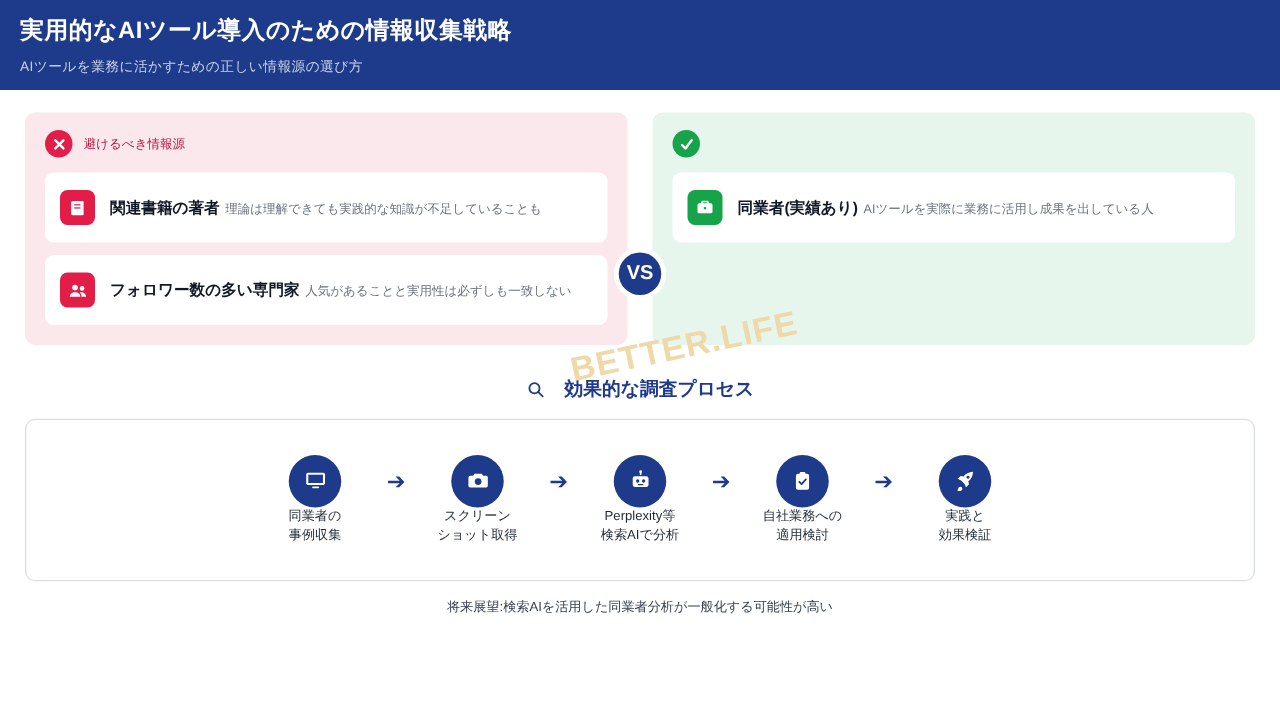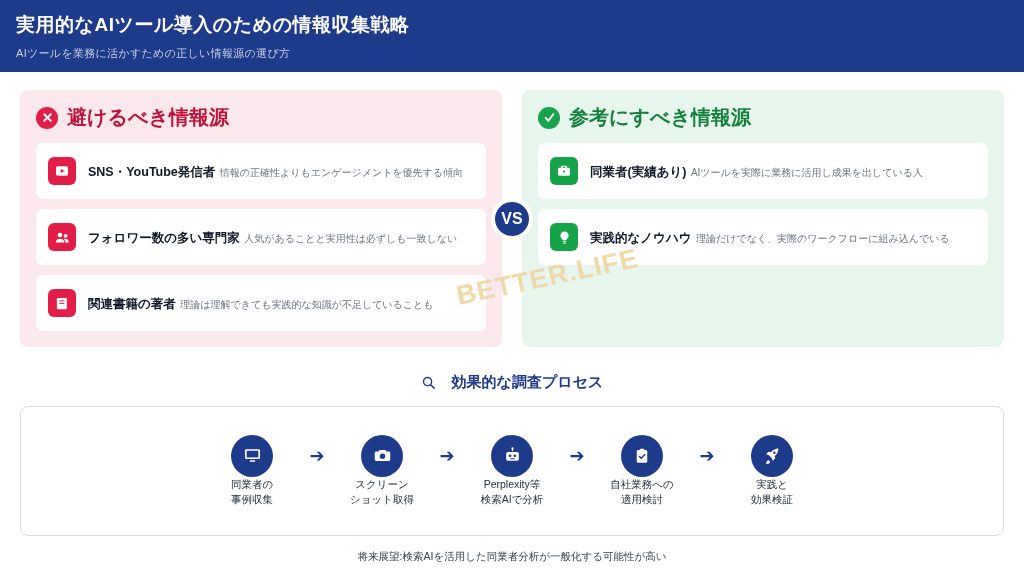--- a/index.html
+++ b/index.html
@@ -53,21 +53,21 @@
     gap: 9px;
     margin-bottom: 12px;
   }
   .panel-head .badge {
     width: 22px; height: 22px; border-radius: 50%;
     display: flex; align-items: center; justify-content: center;
     color: #fff; font-size: 13px; line-height: 1; font-weight: bold;
   }
   .panel.bad  .badge { background: #e11d48; }
   .panel.good .badge { background: #16a34a; }
-  .panel-head .title { font-size: 20px; font-weight: bold; }
+  .panel-head .title { font-size: 10px; font-weight: normal; }
   .panel.bad  .title { color: #be123c; }
   .panel.good .title { color: #15803d; }
 
   .card {
     background: #ffffff;
     border-radius: 7px;
     padding: 10px 12px;
     display: flex;
     align-items: center;
     gap: 12px;
@@ -196,100 +196,74 @@
       <div class="panel-head">
         <span class="badge">
           <svg width="13" height="13" viewBox="0 0 24 24" fill="none" stroke="#ffffff" stroke-width="3.5" stroke-linecap="round">
               <line x1="6" y1="6" x2="18" y2="18"></line>
               <line x1="18" y1="6" x2="6" y2="18"></line>
             </svg>
         </span>
         <span class="title">避けるべき情報源</span>
       </div>
 
+
       <div class="card">
         <span class="ico">
-          <svg width="16" height="16" viewBox="0 0 24 24" fill="#ffffff">
-              <path d="M3 7.5c0-1.4 1.1-2.5 2.5-2.5h13C19.9 5 21 6.1 21 7.5v9c0 1.4-1.1 2.5-2.5 2.5h-13C4.1 19 3 17.9 3 16.5v-9z" fill="#ffffff"></path>
-              <path d="M10 9l6 3-6 3V9z" fill="#e11d48"></path>
+          <svg width="15" height="15" viewBox="0 0 24 24" fill="#ffffff">
+              <path d="M5 3h13a1 1 0 011 1v16a1 1 0 01-1 1H5a2 2 0 01-2-2V5a2 2 0 012-2z"></path>
+              <rect x="7" y="7" width="8" height="1.6" fill="#e11d48"></rect>
+              <rect x="7" y="11" width="8" height="1.6" fill="#e11d48"></rect>
             </svg>
         </span>
         <span class="txt">
-          <span class="t">SNS・YouTube発信者</span>
-          <span class="d">情報の正確性よりもエンゲージメントを優先する傾向</span>
+          <span class="t">関連書籍の著者</span>
+          <span class="d">理論は理解できても実践的な知識が不足していることも</span>
         </span>
       </div>
 
       <div class="card">
         <span class="ico">
           <svg width="17" height="17" viewBox="0 0 24 24" fill="#ffffff">
               <circle cx="8.5" cy="8.5" r="3.2"></circle>
               <circle cx="16.5" cy="9.5" r="2.6"></circle>
               <path d="M2.5 19c0-3.3 2.7-5.2 6-5.2s6 1.9 6 5.2H2.5z"></path>
               <path d="M15 13.8c2.8 0 6 1.3 6 5.2h-5.2c0-2-.6-3.7-1.8-4.9.3-.2.7-.3 1-.3z"></path>
             </svg>
         </span>
         <span class="txt">
           <span class="t">フォロワー数の多い専門家</span>
           <span class="d">人気があることと実用性は必ずしも一致しない</span>
         </span>
       </div>
-
-      <div class="card">
-        <span class="ico">
-          <svg width="15" height="15" viewBox="0 0 24 24" fill="#ffffff">
-              <path d="M5 3h13a1 1 0 011 1v16a1 1 0 01-1 1H5a2 2 0 01-2-2V5a2 2 0 012-2z"></path>
-              <rect x="7" y="7" width="8" height="1.6" fill="#e11d48"></rect>
-              <rect x="7" y="11" width="8" height="1.6" fill="#e11d48"></rect>
-            </svg>
-        </span>
-        <span class="txt">
-          <span class="t">関連書籍の著者</span>
-          <span class="d">理論は理解できても実践的な知識が不足していることも</span>
-        </span>
-      </div>
     </div>
 
     <div class="panel good">
       <div class="panel-head">
         <span class="badge">
           <svg width="13" height="13" viewBox="0 0 24 24" fill="none" stroke="#ffffff" stroke-width="3.5" stroke-linecap="round" stroke-linejoin="round">
               <polyline points="5,13 10,18 19,6"></polyline>
             </svg>
         </span>
-        <span class="title">参考にすべき情報源</span>
       </div>
 
       <div class="card">
         <span class="ico">
           <svg width="16" height="16" viewBox="0 0 24 24" fill="#ffffff">
               <path d="M9 4h6a1.5 1.5 0 011.5 1.5V7H19a2 2 0 012 2v8a2 2 0 01-2 2H5a2 2 0 01-2-2V9a2 2 0 012-2h2.5V5.5A1.5 1.5 0 019 4zm.8 3h4.4V5.8H9.8V7z"></path>
               <rect x="10.6" y="11.5" width="2.8" height="2.6" fill="#16a34a"></rect>
             </svg>
         </span>
         <span class="txt">
           <span class="t">同業者(実績あり)</span>
           <span class="d">AIツールを実際に業務に活用し成果を出している人</span>
         </span>
       </div>
 
 
-      <div class="card">
-        <span class="ico">
-          <svg width="15" height="15" viewBox="0 0 24 24" fill="#ffffff">
-              <path d="M12 2.5a6.5 6.5 0 00-3.9 11.7c.6.5.9 1.1.9 1.8v.5h6v-.5c0-.7.3-1.3.9-1.8A6.5 6.5 0 0012 2.5z"></path>
-              <rect x="9.2" y="18" width="5.6" height="1.7" rx="0.8"></rect>
-              <rect x="10" y="20.4" width="4" height="1.5" rx="0.7"></rect>
-            </svg>
-        </span>
-        <span class="txt">
-          <span class="t">実践的なノウハウ</span>
-          <span class="d">理論だけでなく、実際のワークフローに組み込んでいる</span>
-        </span>
-      </div>
     </div>
 
     <div class="vs">VS</div>
   </div>
 
   <div class="watermark">BETTER.LIFE</div>
 
   <div class="process-title">
     <span class="mag">
       <svg width="15" height="15" viewBox="0 0 24 24" fill="none" stroke="#1e3a8a" stroke-width="2.3" stroke-linecap="round">

